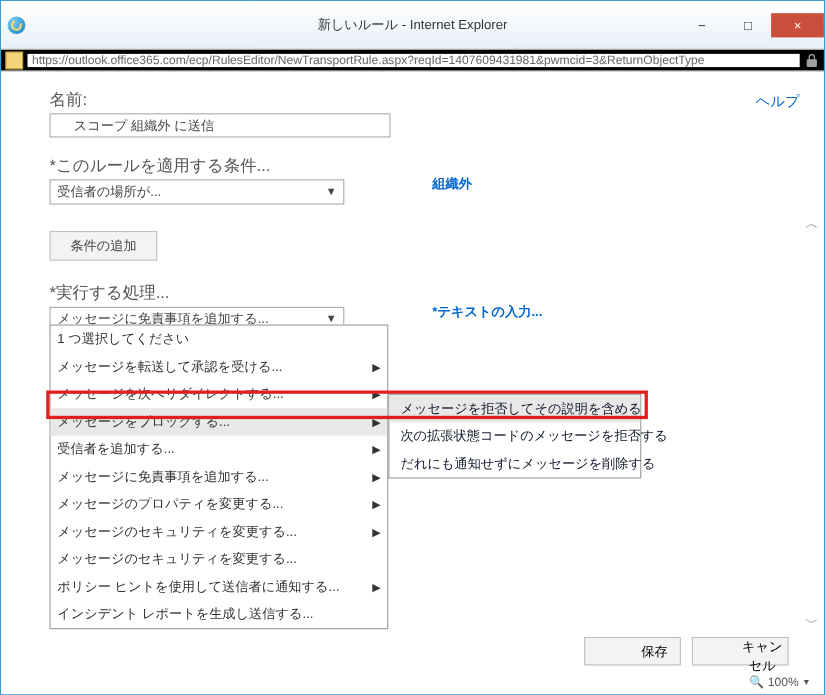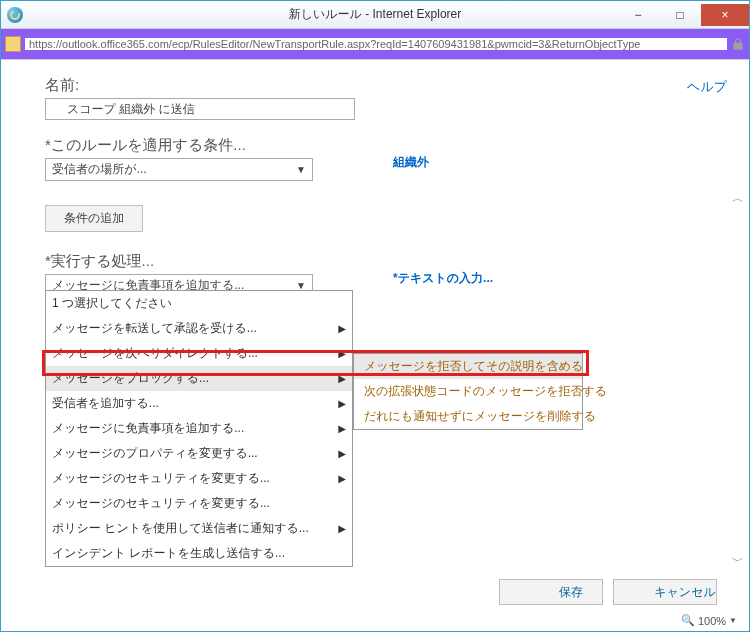--- a/index.html
+++ b/index.html
@@ -1,25 +1,25 @@
 <!DOCTYPE html>
 <html><head>
 <meta charset="utf-8">
 <style>
 * { box-sizing: border-box; margin: 0; padding: 0; font-family: "Segoe UI", "Meiryo", sans-serif; }
 body { background: #fff; width: 750px; height: 632px; overflow: hidden; }
 .window { width: 750px; height: 632px; border: 1px solid #3a9ecb; display: flex; flex-direction: column; }
-.titlebar { height: 28px; background: linear-gradient(#fff,#e8f0f8); display: flex; align-items: center; position: relative; border-bottom: 1px solid #ccc; gap: 41px; }
+.titlebar { height: 44px; background: linear-gradient(#fff,#e8f0f8); display: flex; align-items: center; position: relative; border-bottom: 1px solid #ccc; gap: 41px; }
 .titlebar .ie-icon { width: 16px; height: 16px; margin: 0 6px; border-radius: 50%; background: radial-gradient(circle at 30% 30%, #7dcff0, #0a7dc6); position: relative; }
 .titlebar .ie-icon::after { content: ""; position: absolute; inset: 3px; border: 2px solid #f8d86a; border-radius: 50%; border-top-color: transparent; transform: rotate(20deg); }
 .titlebar .title { position: absolute; left: 50%; transform: translateX(-50%); font-size: 12px; color: #333; }
 .titlebar .controls { margin-left: auto; display: flex; }
 .titlebar .btn { width: 42px; height: 22px; display: flex; align-items: center; justify-content: center; font-size: 12px; color: #333; }
 .titlebar .btn.close { background: #c94f3c; color: #fff; width: 48px; }
-.addrbar { height: 31px; display: flex; align-items: center; border-bottom: 1px solid #d0d0d0; padding: 0 4px; background: #8b5cf6; }
+.addrbar { height: 20px; display: flex; align-items: center; border-bottom: 1px solid #d0d0d0; padding: 0 4px; background: #000000; }
 .addrbar .dir-icon { width: 16px; height: 16px; background: #f4d47a; border: 1px solid #c0a040; margin-right: 4px; }
 .addrbar input { flex: 1; border: none; font-size: 11px; color: #666; outline: none; padding: 0 4px; }
 .addrbar .lock { width: 14px; height: 14px; margin-left: 4px; }
 .addrbar .lock svg { width: 14px; height: 14px; fill: #a0a0a0; }
 .content { flex: 1; position: relative; background: #fff; padding: 16px 22px 0 22px; overflow: hidden; }
 .help { position: absolute; right: 22px; top: 18px; color: #0066cc; font-size: 13px; }
 .page-title { font-size: 22px; color: #444; margin: 18px 0 24px 0; font-weight: 300; }
 .form-area { margin-left: 22px; position: relative; }
 .label { font-size: 15px; color: #555; margin-bottom: 3px; }
 .req::before { content: "*"; }
@@ -29,26 +29,26 @@
 .link-val { color: #0066cc; font-size: 12px; position: absolute; left: 348px; font-weight: 700; }
 .add-btn { border: 1px solid #bfbfbf; background: #f3f3f3; font-size: 12px; color: #444; padding: 4px 18px; margin-top: 6px; }
 .row { position: relative; }
 .block { margin-bottom: 16px; }
 .dropdown-list { position: absolute; left: 0; width: 308px; border: 1px solid #999; background: #fff; font-size: 12px; z-index: 10; }
 .dropdown-list .item { padding: 4px 6px; display: flex; justify-content: space-between; align-items: center; color: #333; }
 .dropdown-list .item .tri { font-size: 10px; color: #333; }
 .dropdown-list .item.highlight { background: #e8e8e8; }
 .red-outline { position: absolute; border: 3px solid #e02020; pointer-events: none; z-index: 20; }
 .submenu { position: absolute; border: 1px solid #999; background: #fff; font-size: 12px; z-index: 15; }
-.submenu .sitem { padding: 4px 10px; color: #a16207; white-space: nowrap; }
+.submenu .sitem { padding: 4px 10px; color: #0f172a; white-space: nowrap; }
 .submenu .sitem.highlight { background: #e8e8e8; }
 .radio-row { margin-top: 8px; font-size: 12px; color: #333; display: flex; align-items: center; gap: 4px; }
 .radio-row input { accent-color: #333; }
 .footer { position: absolute; bottom: 26px; right: 32px; display: flex; gap: 10px; z-index: 5; }
-.footer button { width: 104px; height: 26px; border: 1px solid #bfbfbf; background: #f3f3f3; font-size: 12px; color: #0369a1; padding-left: 40px; }
+.footer button { width: 88px; height: 26px; border: 1px solid #bfbfbf; background: #f3f3f3; font-size: 12px; color: #000000; padding-left: 40px; }
 .zoom { position: absolute; bottom: 4px; right: 12px; font-size: 11px; color: #555; display: flex; align-items: center; gap: 3px; }
 .scroll-track { position: absolute; right: 2px; top: 130px; width: 18px; height: 380px; }
 .scroll-up { font-size: 12px; color: #888; text-align: center; }
 .scroll-down { font-size: 12px; color: #888; text-align: center; position: absolute; bottom: 0; width: 100%; }
 </style>
 </head>
 <body>
 
 <div class="window">
   <div class="titlebar">

